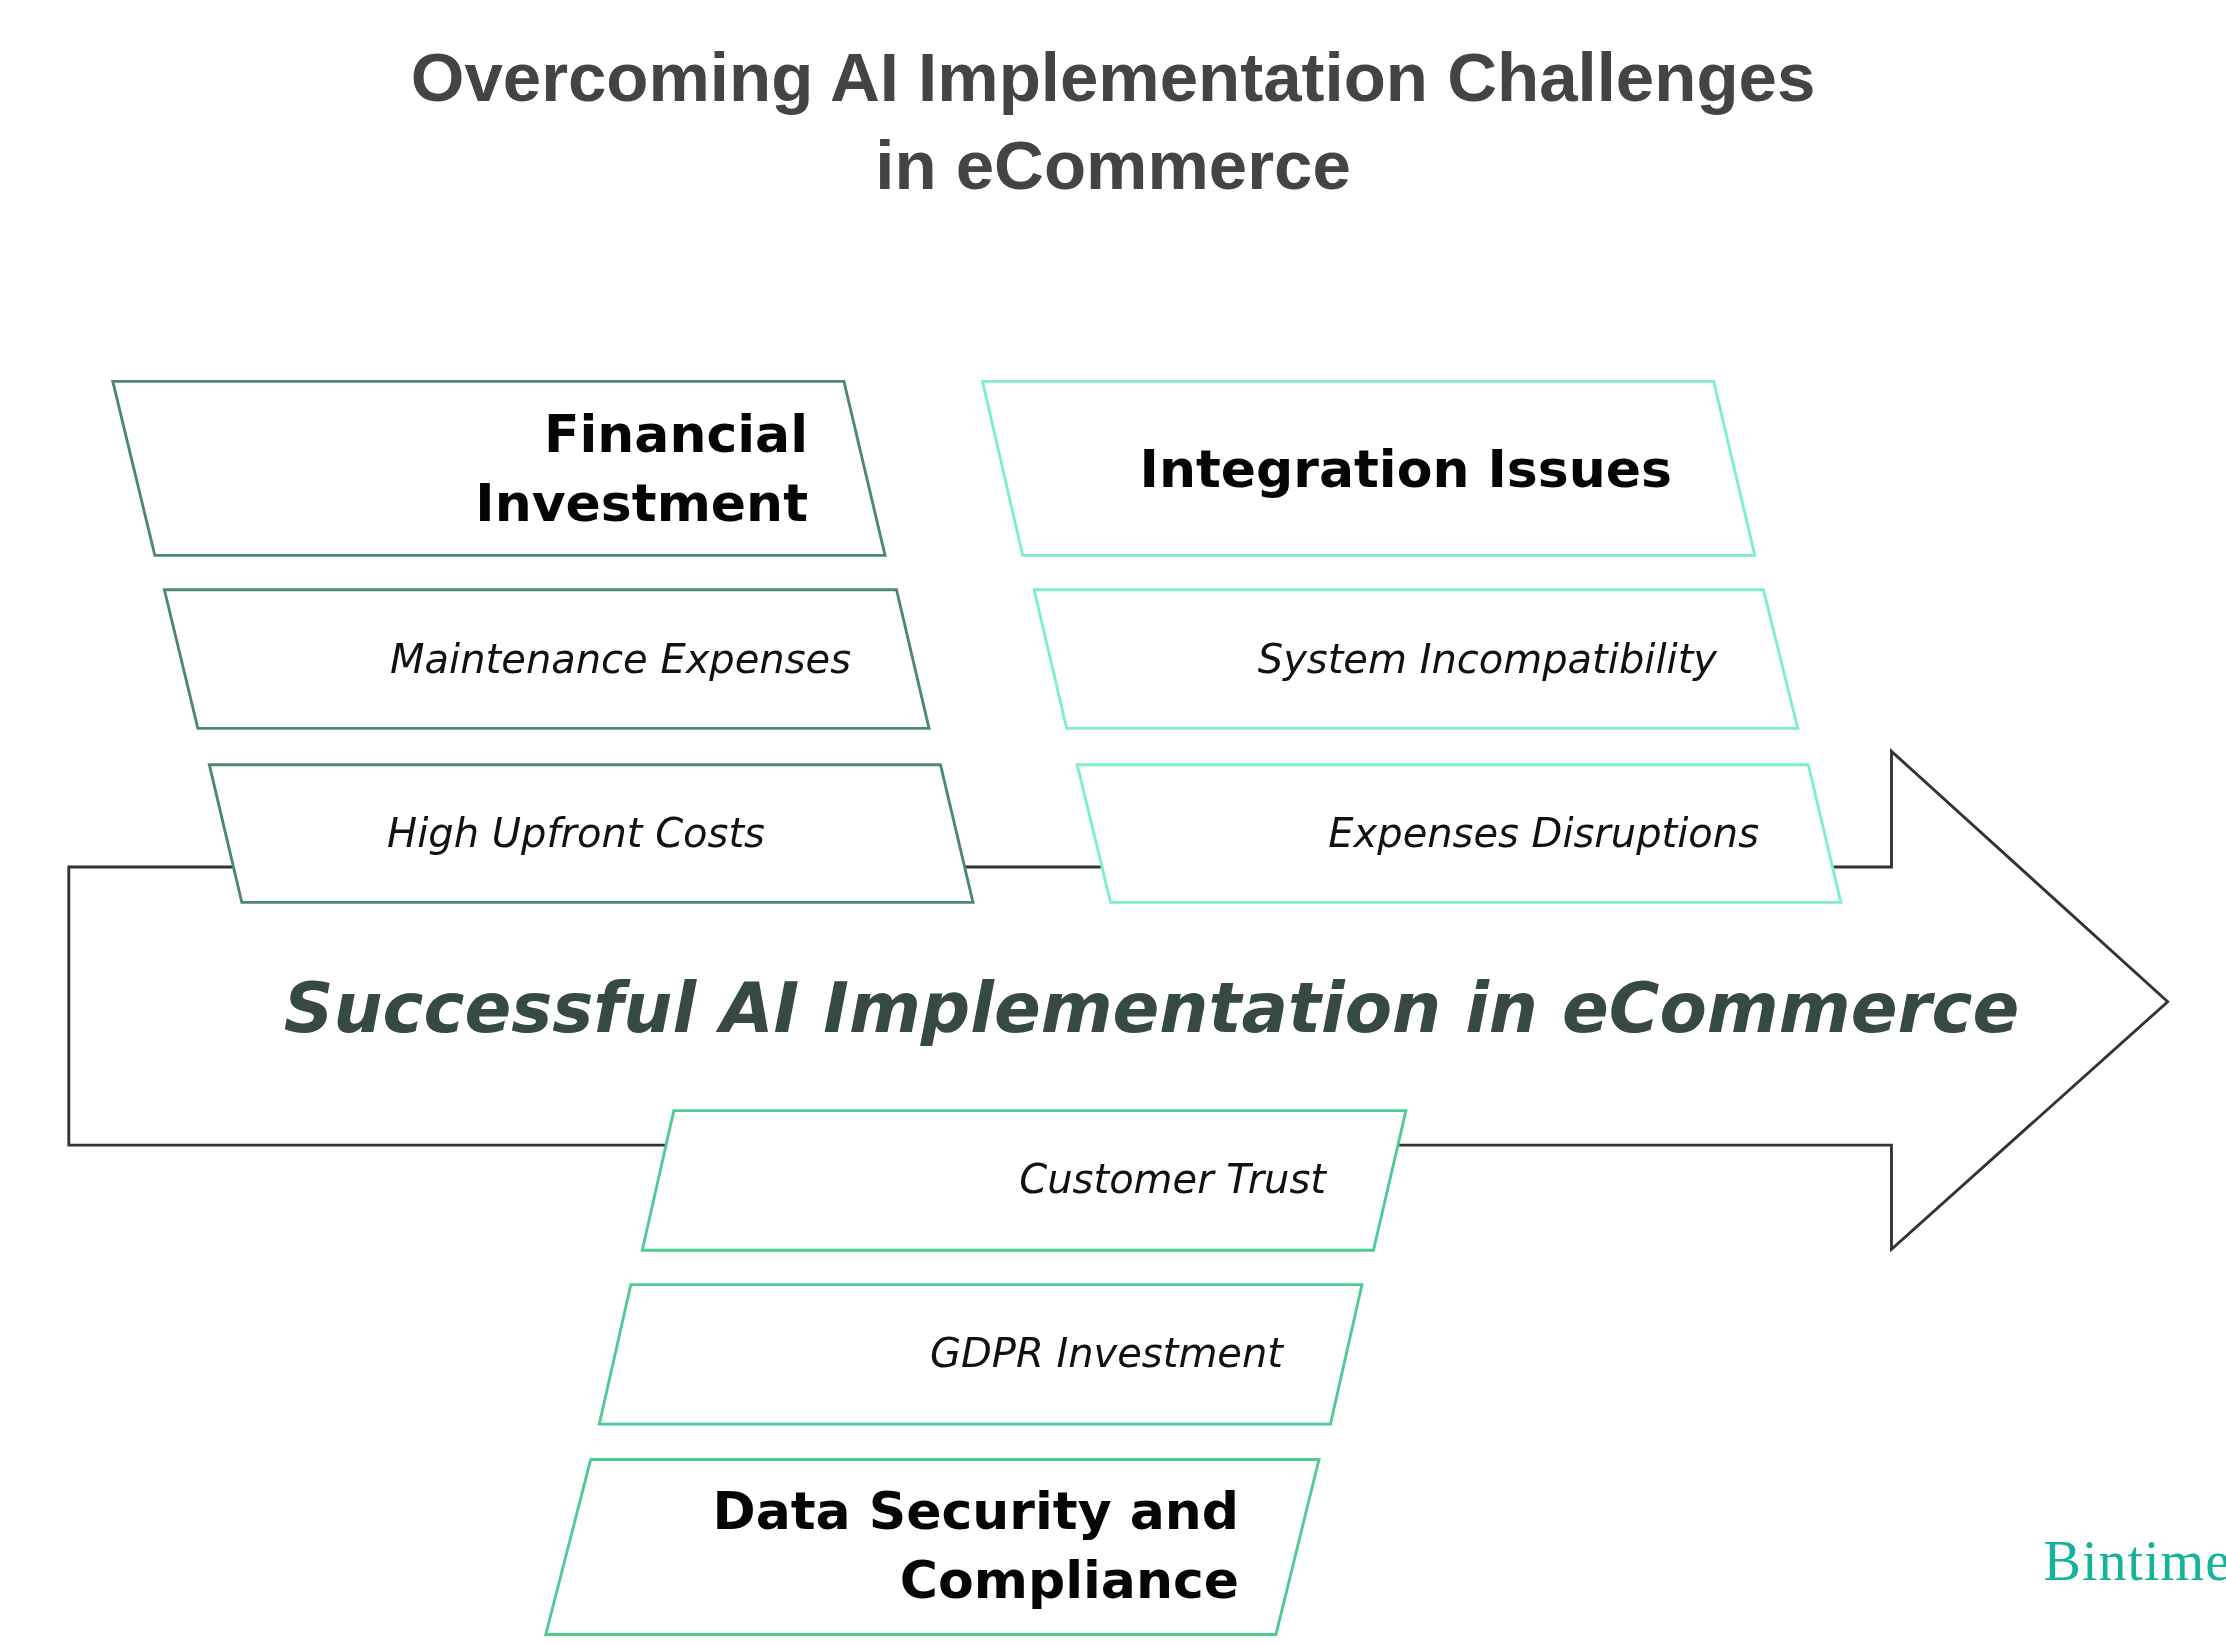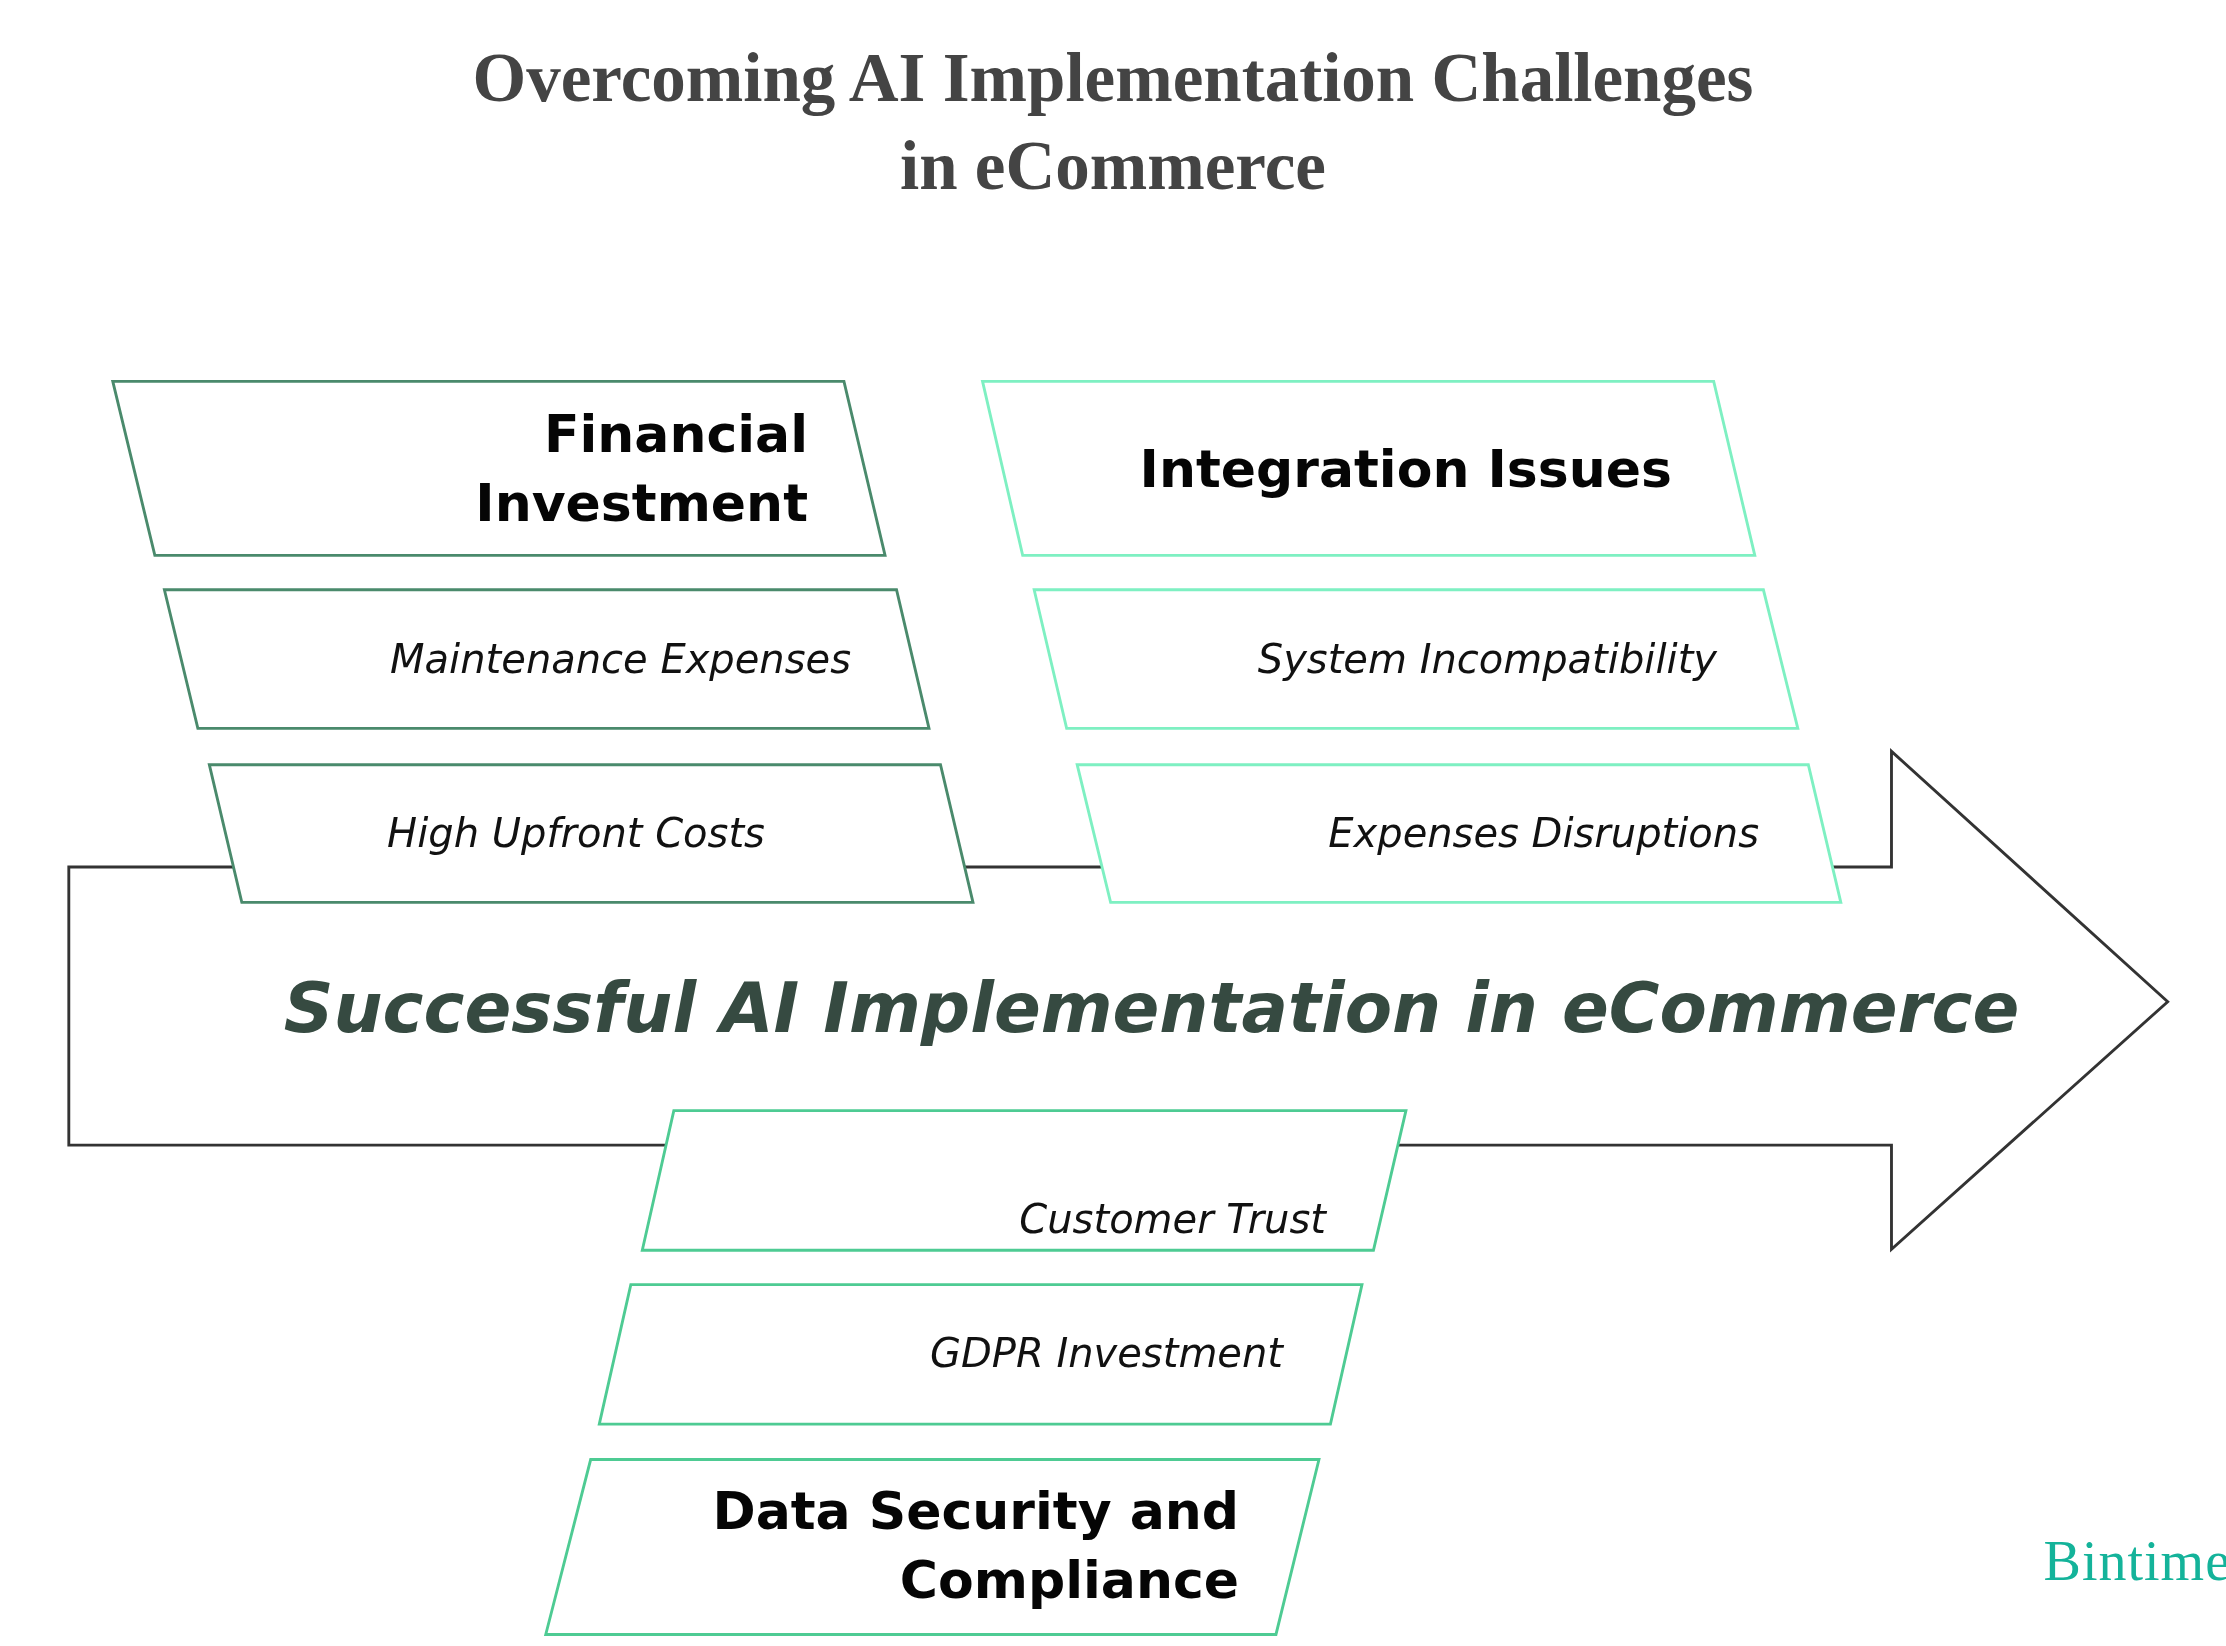--- a/index.html
+++ b/index.html
@@ -1,20 +1,20 @@
 <!DOCTYPE html>
 <html><head>
 <meta charset="utf-8">
 <style>
   html, body { margin: 0; padding: 0; background: #ffffff; }
   body { width: 2226px; height: 1646px; position: relative; overflow: hidden; font-family: "Liberation Sans", sans-serif; }
   #stage { position: absolute; left: 0; top: 0; width: 2226px; height: 1646px; }
   .title {
     position: absolute; left: 0; width: 2226px; top: 34px; text-align: center;
-    font-family: Liberation Serif, serif; font-weight: bold; color: #444444;
+    font-family: Liberation Sans, sans-serif; font-weight: bold; color: #444444;
     font-size: 69px; line-height: 88px; letter-spacing: 0px;
   }
   .lbl {
     position: absolute; text-align: right; color: #111111;
     font-family: "DejaVu Sans", sans-serif;
   }
   .lbl.cat { font-weight: bold; font-size: 52px; line-height: 69px; color: #050505; }
   .lbl.sub { font-size: 40px; line-height: 48px; font-weight: normal; font-style: italic; }
   .center-label {
     position: absolute; left: 277px; width: 1749px; top: 965px; text-align: center;
@@ -56,21 +56,21 @@
   </div>
   <div class="lbl sub" style="left:239px;width:612px;top:635px;">Maintenance Expenses</div>
   <div class="lbl sub" style="left:272px;width:608px;top:809px;text-align:center;">High Upfront Costs</div>
 
   <div class="lbl cat" style="left:1051px;width:621px;top:435px;">
     <div>Integration Issues</div>
   </div>
   <div class="lbl sub" style="left:1099px;width:618px;top:635px;">System Incompatibility</div>
   <div class="lbl sub" style="left:1147px;width:612px;top:809px;">Expenses Disruptions</div>
 
-  <div class="lbl sub" style="left:726px;width:600px;top:1155px;margin-top:40px;">Customer Trust</div>
+  <div class="lbl sub" style="left:726px;width:600px;top:1155px;">Customer Trust</div>
   <div class="lbl sub" style="left:688px;width:595px;top:1329px;">GDPR Investment</div>
   <div class="lbl cat" style="left:612px;width:627px;top:1477px;">
     <div>Data Security and</div>
     <div>Compliance</div>
   </div>
 
   <div class="center-label" style="color: rgb(54, 74, 65); font-style: italic;">Successful AI Implementation in eCommerce</div>
 
   <div class="brand" style="color: rgb(20, 179, 154);">Bintime</div>
 </div>

